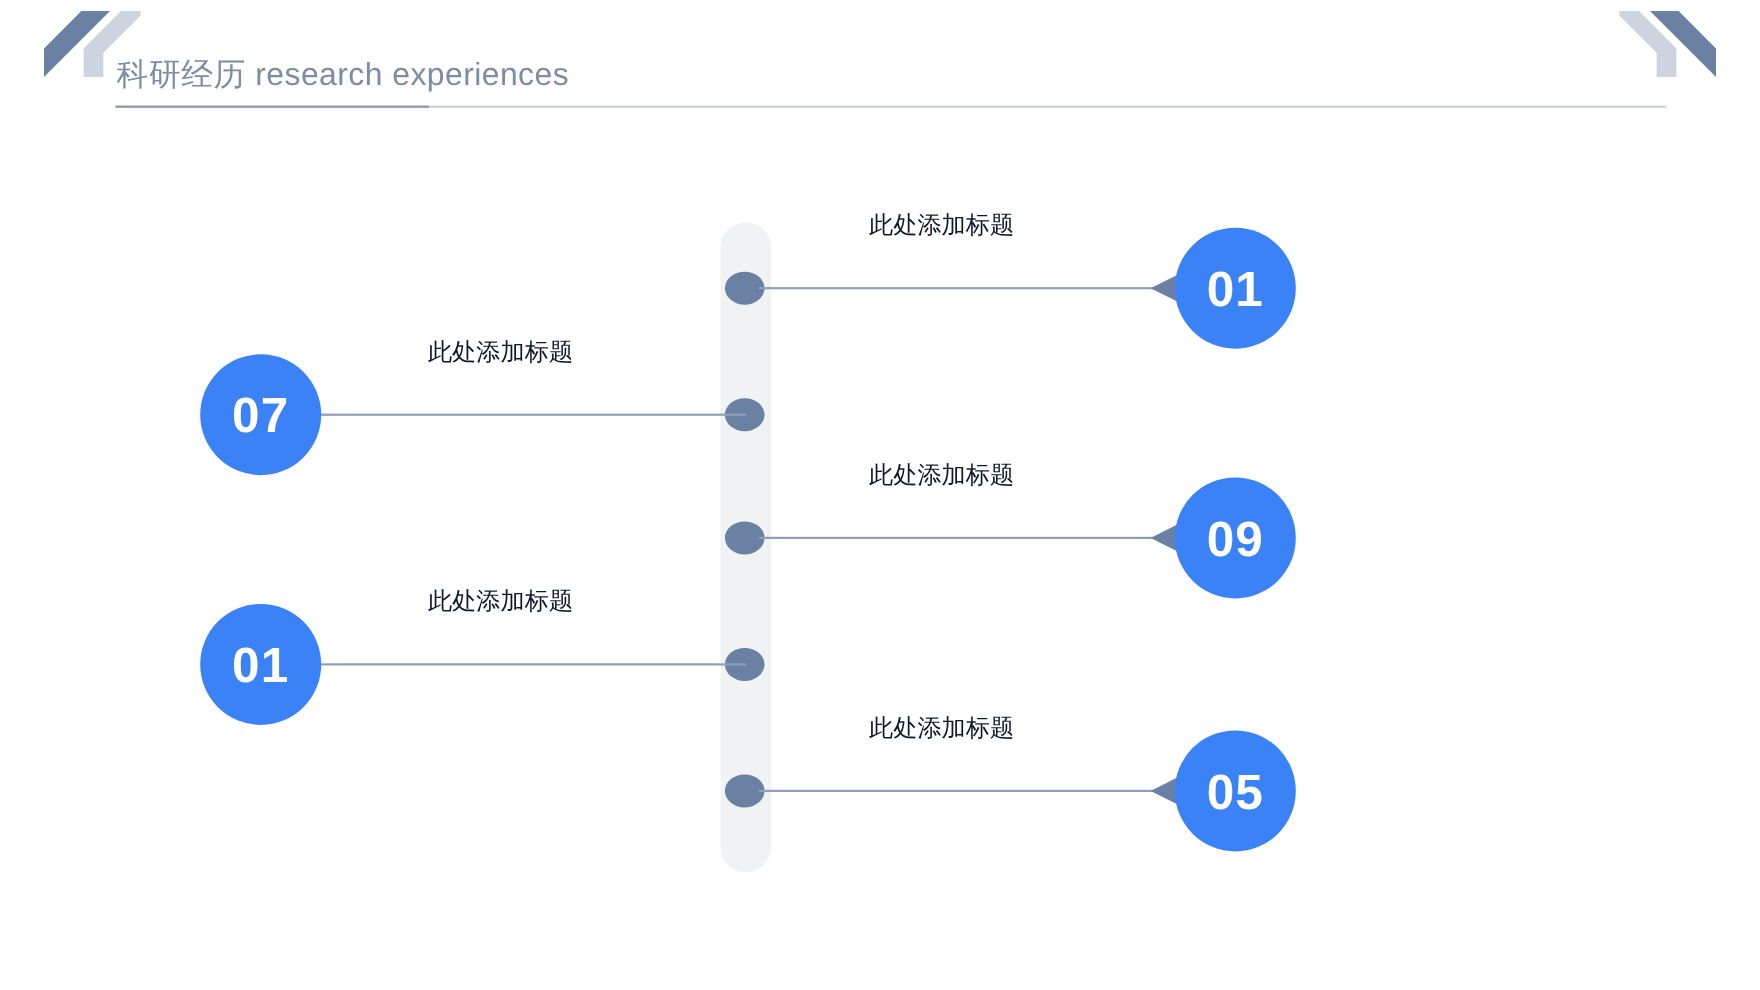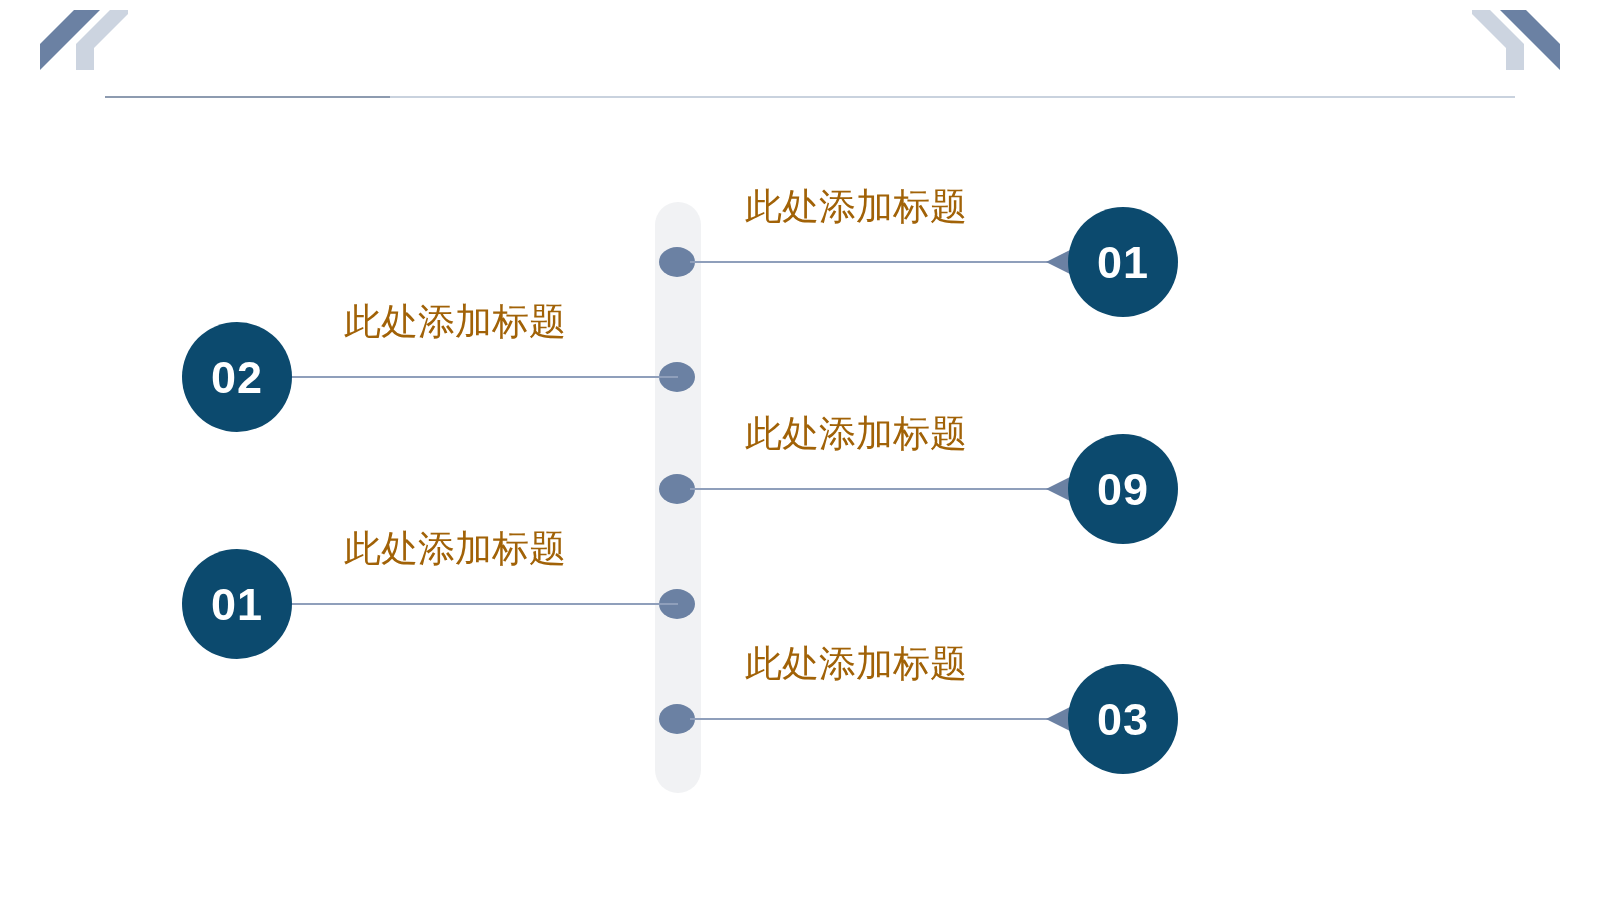--- a/index.html
+++ b/index.html
@@ -100,21 +100,21 @@
     background: #8f9fbb;
   }
   .row.right .connector { left: 690px; right: 520px; }
   .row.left  .connector { left: 290px;  right: 922px; }
 
   .bubble {
     position: absolute;
     width: 110px;
     height: 110px;
     margin-top: -55px;
-    background: #0c4a6e;
+    background: #3b82f6;
     border-radius: 50%;
     color: #ffffff;
     font-size: 45px;
     font-weight: bold;
     letter-spacing: 1px;
     display: flex;
     align-items: center;
     justify-content: center;
     line-height: 1;
   }
@@ -134,25 +134,26 @@
     left: 1046px;
     border-right: 26px solid #6b81a3;
   }
   .row.left .pointer {
     left: 266px;
     border-left: 26px solid #6b81a3;
   }
 
   .item-label {
     position: absolute;
-    font-size: 37px;
-    color: #a16207;
+    font-size: 22px;
+    color: #0f172a;
     white-space: nowrap;
     line-height: 34px;
     margin-top: -72px;
+    font-family: Liberation Mono, monospace;
   }
   .row.right .item-label { left: 690px; right: 578px; text-align: center; }
   .row.left  .item-label { left: 290px;  right: 980px; text-align: center; }
 </style>
 </head>
 <body>
 
 <div id="slide">
 
   <div class="corner corner-tl">
@@ -162,56 +163,57 @@
     </svg>
   </div>
 
   <div class="corner corner-tr">
     <svg width="120" height="90" viewBox="0 0 120 90">
       <polygon points="88,70 88,44 54,10 28,10" fill="#6b81a3"></polygon>
       <polygon points="52,70 52,44 18,10 0,10 0,14 34,48 34,70" fill="#ccd4e0"></polygon>
     </svg>
   </div>
 
+  <div class="header-title">科研经历 research experiences</div>
   <div class="header-rule"></div>
   <div class="header-rule-strong"></div>
 
   <div class="spine"></div>
 
   <div id="rows">
       <div class="row right" style="top: 262px;">
         <div class="dot"></div>
         <div class="connector"></div>
         <div class="pointer"></div>
         <div class="bubble">01</div>
         <div class="item-label">此处添加标题</div>
       </div>
       <div class="row left" style="top: 377px;">
         <div class="dot"></div>
         <div class="connector"></div>
         <div class="pointer"></div>
-        <div class="bubble">02</div>
+        <div class="bubble">07</div>
         <div class="item-label">此处添加标题</div>
       </div>
       <div class="row right" style="top: 489px;">
         <div class="dot"></div>
         <div class="connector"></div>
         <div class="pointer"></div>
         <div class="bubble">09</div>
         <div class="item-label">此处添加标题</div>
       </div>
       <div class="row left" style="top: 604px;">
         <div class="dot"></div>
         <div class="connector"></div>
         <div class="pointer"></div>
         <div class="bubble">01</div>
         <div class="item-label">此处添加标题</div>
       </div>
       <div class="row right" style="top: 719px;">
         <div class="dot"></div>
         <div class="connector"></div>
         <div class="pointer"></div>
-        <div class="bubble">03</div>
+        <div class="bubble">05</div>
         <div class="item-label">此处添加标题</div>
       </div>
     </div>
 
 </div>
 
 </body></html>

